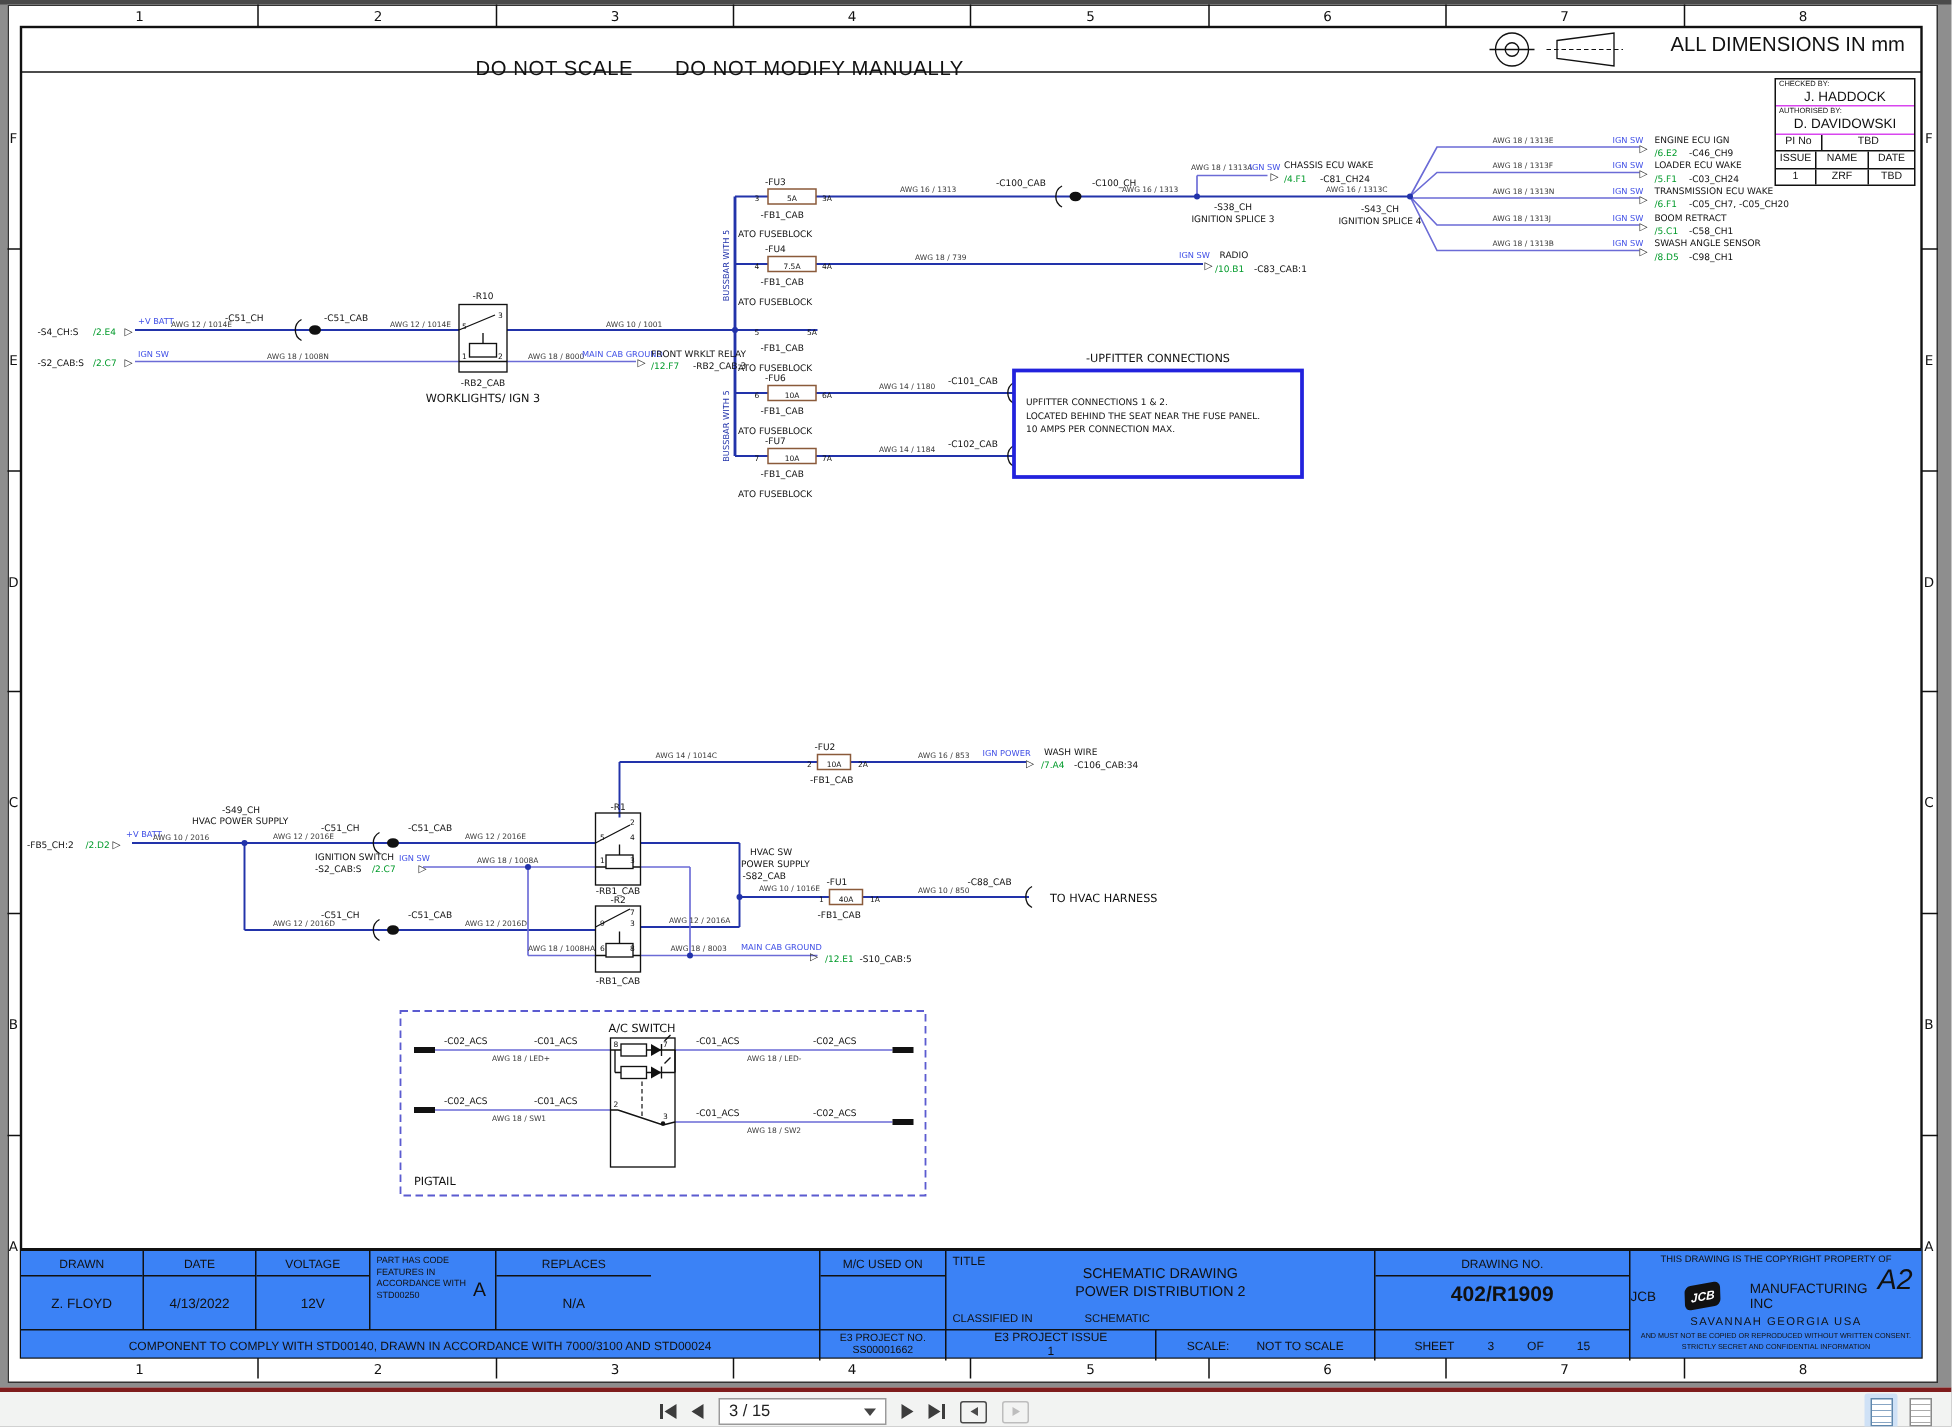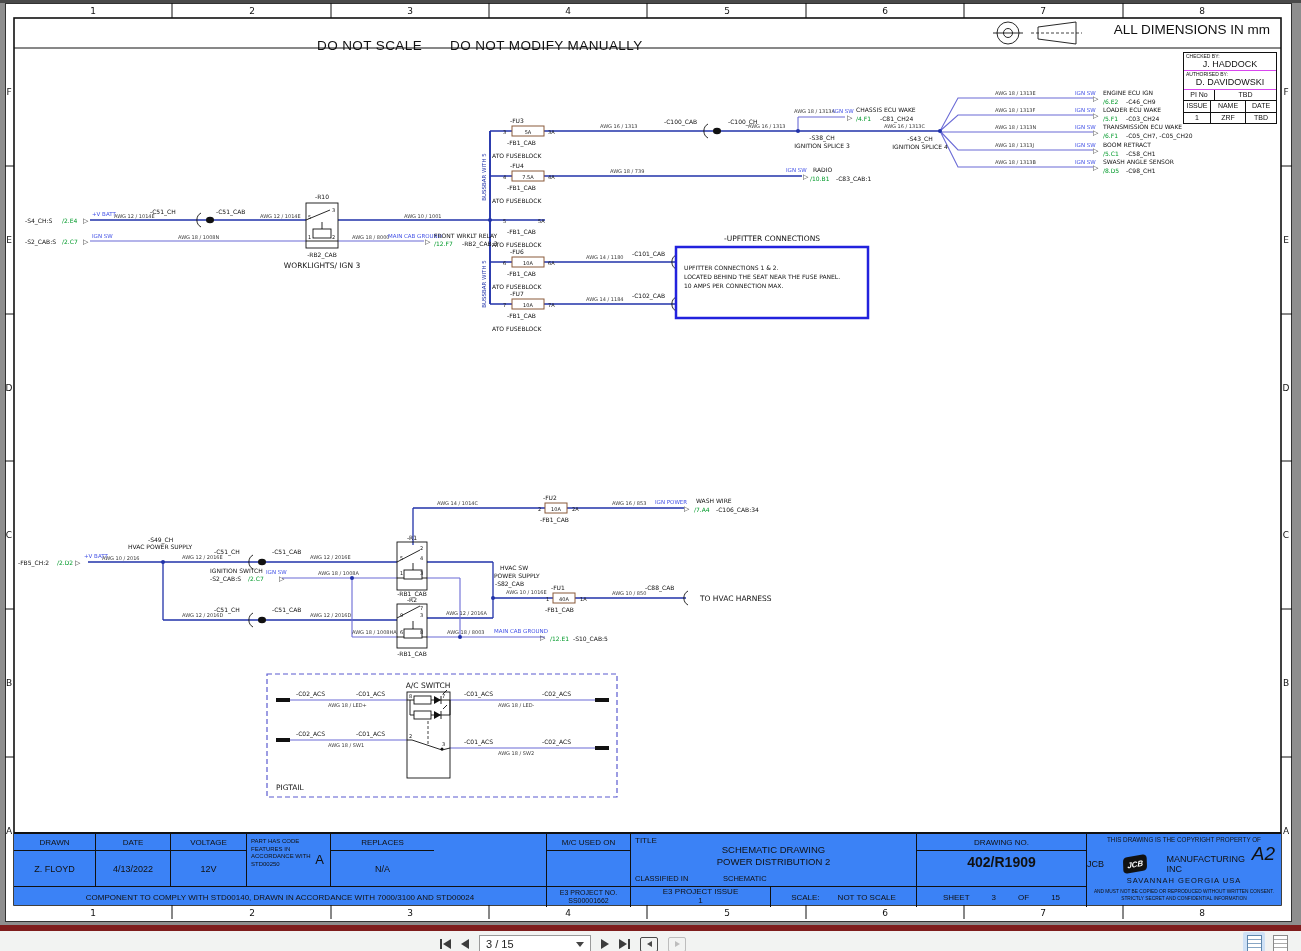--- a/index.html
+++ b/index.html
@@ -59,21 +59,21 @@
   .dwgno{position:absolute;left:0;top:20px;width:100%;text-align:center;font-size:14px;font-weight:bold;}
   .copyr{position:absolute;left:1072px;top:0;width:195px;height:73px;border-left:1px solid #111;box-sizing:border-box;}
   .copyr .l1{position:absolute;top:2px;width:100%;text-align:center;font-size:6.3px;}
   .copyr .a2{position:absolute;right:6px;top:9px;font-size:19px;font-style:italic;}
   .copyr .logorow{position:absolute;left:0;top:20px;width:170px;display:flex;align-items:center;justify-content:center;gap:19px;font-size:9px;}
   .jcb-logo{width:26px;height:16px;background:#111;border-radius:4px;transform:rotate(-10deg) skewX(-8deg);color:#fff;font-size:8px;font-style:italic;font-weight:bold;display:flex;align-items:center;justify-content:center;}
   .copyr .loc{position:absolute;top:42px;width:100%;text-align:center;font-size:7.5px;letter-spacing:1px;}
   .copyr .l2{position:absolute;top:55px;width:100%;text-align:center;font-size:4.8px;}
   .copyr .l3{position:absolute;top:62px;width:100%;text-align:center;font-size:4.8px;}
   
-  .toolbar{position:absolute;left:0;top:925px;width:1301px;height:26px;background:#f2f3f2;border-top:6px solid #7f1d1d;box-sizing:border-box;}
+  .toolbar{position:absolute;left:0;top:925px;width:1301px;height:26px;background:#f2f3f2;border-top:3px solid #7f1d1d;box-sizing:border-box;}
   .nav{position:absolute;left:440px;top:3px;display:flex;align-items:center;gap:10px;height:20px;}
   .navbtn{display:flex;align-items:center;gap:1px;cursor:pointer;}
   .tri{width:0;height:0;border-top:5px solid transparent;border-bottom:5px solid transparent;}
   .tri.l{border-right:8px solid #3c3c3c;}
   .tri.r{border-left:8px solid #3c3c3c;}
   .bar{width:2px;height:10px;background:#3c3c3c;}
   .pagebox{width:112px;height:18px;background:#fff;border:1px solid #9a9a9a;font-size:11px;display:flex;align-items:center;justify-content:space-between;padding:0 6px;box-sizing:border-box;color:#222;}
   .caret{width:0;height:0;border-left:4px solid transparent;border-right:4px solid transparent;border-top:5px solid #444;}
   .hist{width:16px;height:13px;border:1.5px solid #4a4a4a;border-radius:2px;display:flex;align-items:center;justify-content:center;}
   .hist .ha{width:0;height:0;border-top:3px solid transparent;border-bottom:3px solid transparent;border-right:5px solid #4a4a4a;}

